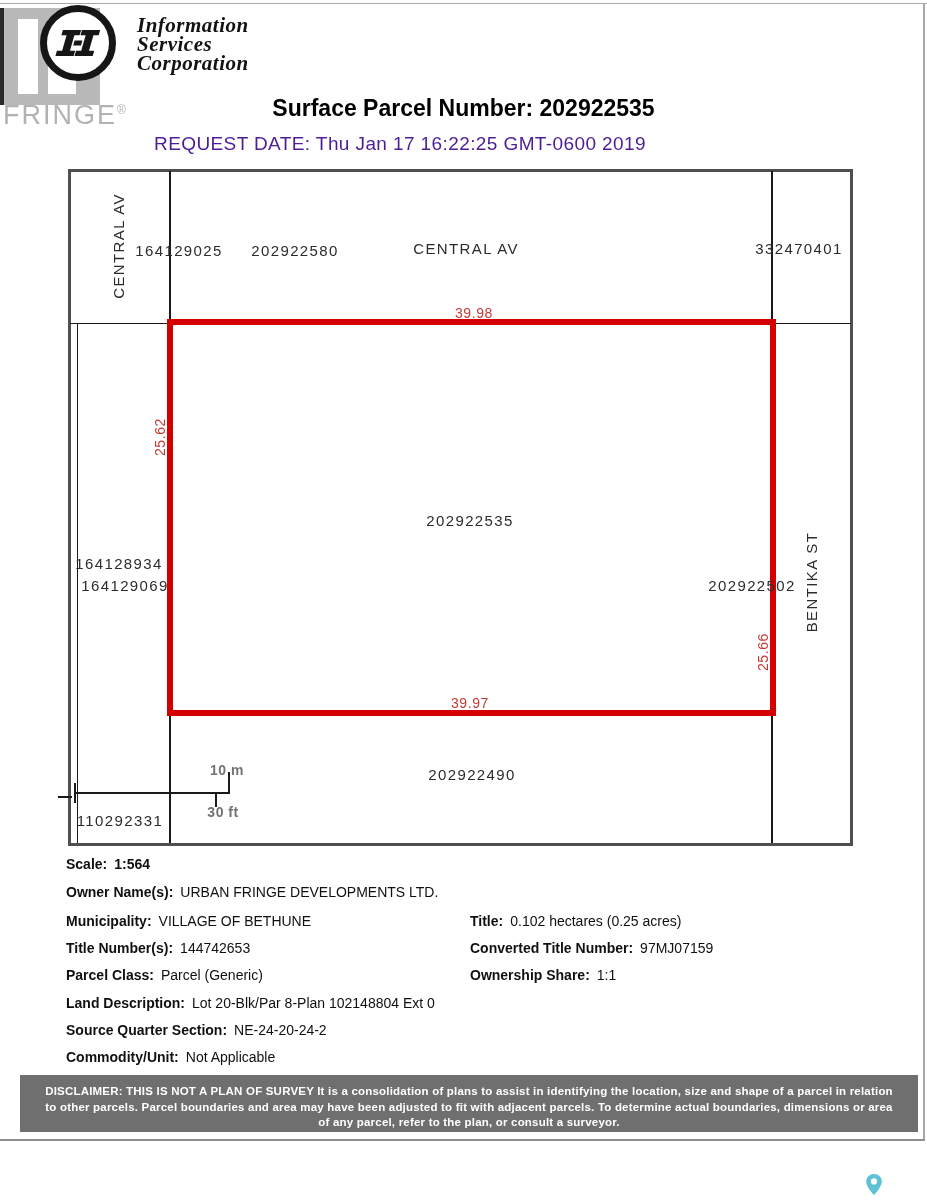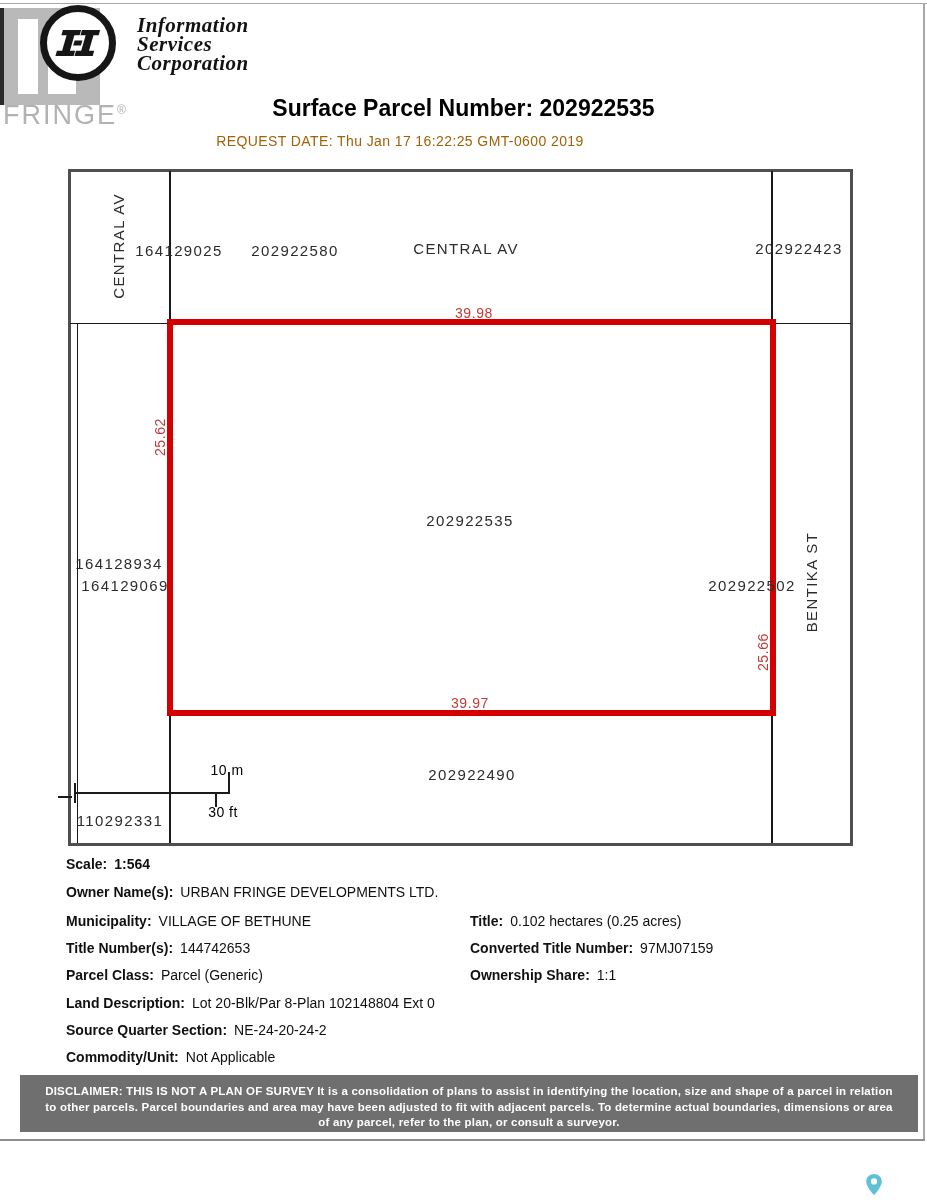--- a/index.html
+++ b/index.html
@@ -22,29 +22,29 @@
     position:absolute; left:40px; top:5px; width:62px; height:62px;
     border:7px solid #161616; border-radius:50%; background:#fff;
     display:flex; align-items:center; justify-content:center;
   }
   .isc-name {
     position:absolute; left:137px; top:16px;
     font-family:"Liberation Serif", serif; font-style:italic; font-weight:bold;
     font-size:21px; line-height:19px; letter-spacing:0.5px; color:#121212;
   }
   .doc-title { position:absolute; left:0; top:95px; width:927px; text-align:center; font-size:23px; font-weight:bold; color:#000; }
-  .req-date  { position:absolute; left:0; top:133px; width:800px; text-align:center; font-size:14px; color:#a16207; letter-spacing:0.4px; }
+  .req-date  { position:absolute; left:0; top:133px; width:800px; text-align:center; font-size:19px; color:#4c1d95; letter-spacing:0.4px; }
 
   
   .map-frame { position:absolute; left:68px; top:169px; width:785px; height:677px; border:3px solid #4f4f4f; box-sizing:border-box; background:#fff; }
   .red-rect { position:absolute; left:167px; top:319px; width:609px; height:397px; border:6px solid #d40000; box-sizing:border-box; }
   .maplabel { position:absolute; transform:translate(-50%,-50%); font-size:15px; color:#2c2c2c; letter-spacing:1.4px; white-space:nowrap; }
   .rot { transform:translate(-50%,-50%) rotate(-90deg); }
   .dim { color:#c43a36; font-size:14px; letter-spacing:0.6px; }
-  .scalelab { font-size:14px; font-weight:normal; letter-spacing:0.5px; color:#000000; }
+  .scalelab { font-size:14px; font-weight:bold; letter-spacing:0.5px; color:#737373; }
 
   
   .drow { position:absolute; font-size:14px; white-space:nowrap; color:#101010; }
   .drow .lab { font-weight:bold; }
   .drow .val { margin-left:7px; font-weight:normal; }
   .drow .val.b { font-weight:bold;margin-top:24px; }
 
   
   .disclaimer {
     position:absolute; left:20px; top:1075px; width:898px; height:57px; box-sizing:border-box;
@@ -103,21 +103,21 @@
 <div class="line" style="left:228px;top:772px;width:2px;height:22px;"></div>
 <div class="line" style="left:215px;top:792px;width:2px;height:15px;"></div>
 <div class="line" style="left:58px;top:796px;width:14px;height:2px;"></div>
 <div class="maplabel scalelab" style="left:227px;top:770px;">10 m</div>
 <div class="maplabel scalelab" style="left:216px;top:812px;margin-left:7px;">30 ft</div>
 
 <div class="maplabel rot" style="left:118px;top:246px;">CENTRAL AV</div>
 <div class="maplabel" style="left:179px;top:250px;">164129025</div>
 <div class="maplabel" style="left:295px;top:250px;">202922580</div>
 <div class="maplabel" style="left:466px;top:248px;">CENTRAL AV</div>
-<div class="maplabel" style="left:799px;top:248px;">202922423</div>
+<div class="maplabel" style="left:799px;top:248px;">332470401</div>
 <div class="maplabel dim" style="left:474px;top:313px;">39.98</div>
 <div class="maplabel rot dim" style="left:160px;top:437px;">25.62</div>
 <div class="maplabel" style="left:470px;top:520px;">202922535</div>
 <div class="maplabel" style="left:119px;top:563px;">164128934</div>
 <div class="maplabel" style="left:125px;top:585px;">164129069</div>
 <div class="maplabel" style="left:752px;top:585px;">202922502</div>
 <div class="maplabel rot" style="left:811px;top:582px;">BENTIKA ST</div>
 <div class="maplabel rot dim" style="left:763px;top:652px;">25.66</div>
 <div class="maplabel dim" style="left:470px;top:703px;">39.97</div>
 <div class="maplabel" style="left:472px;top:774px;">202922490</div>

